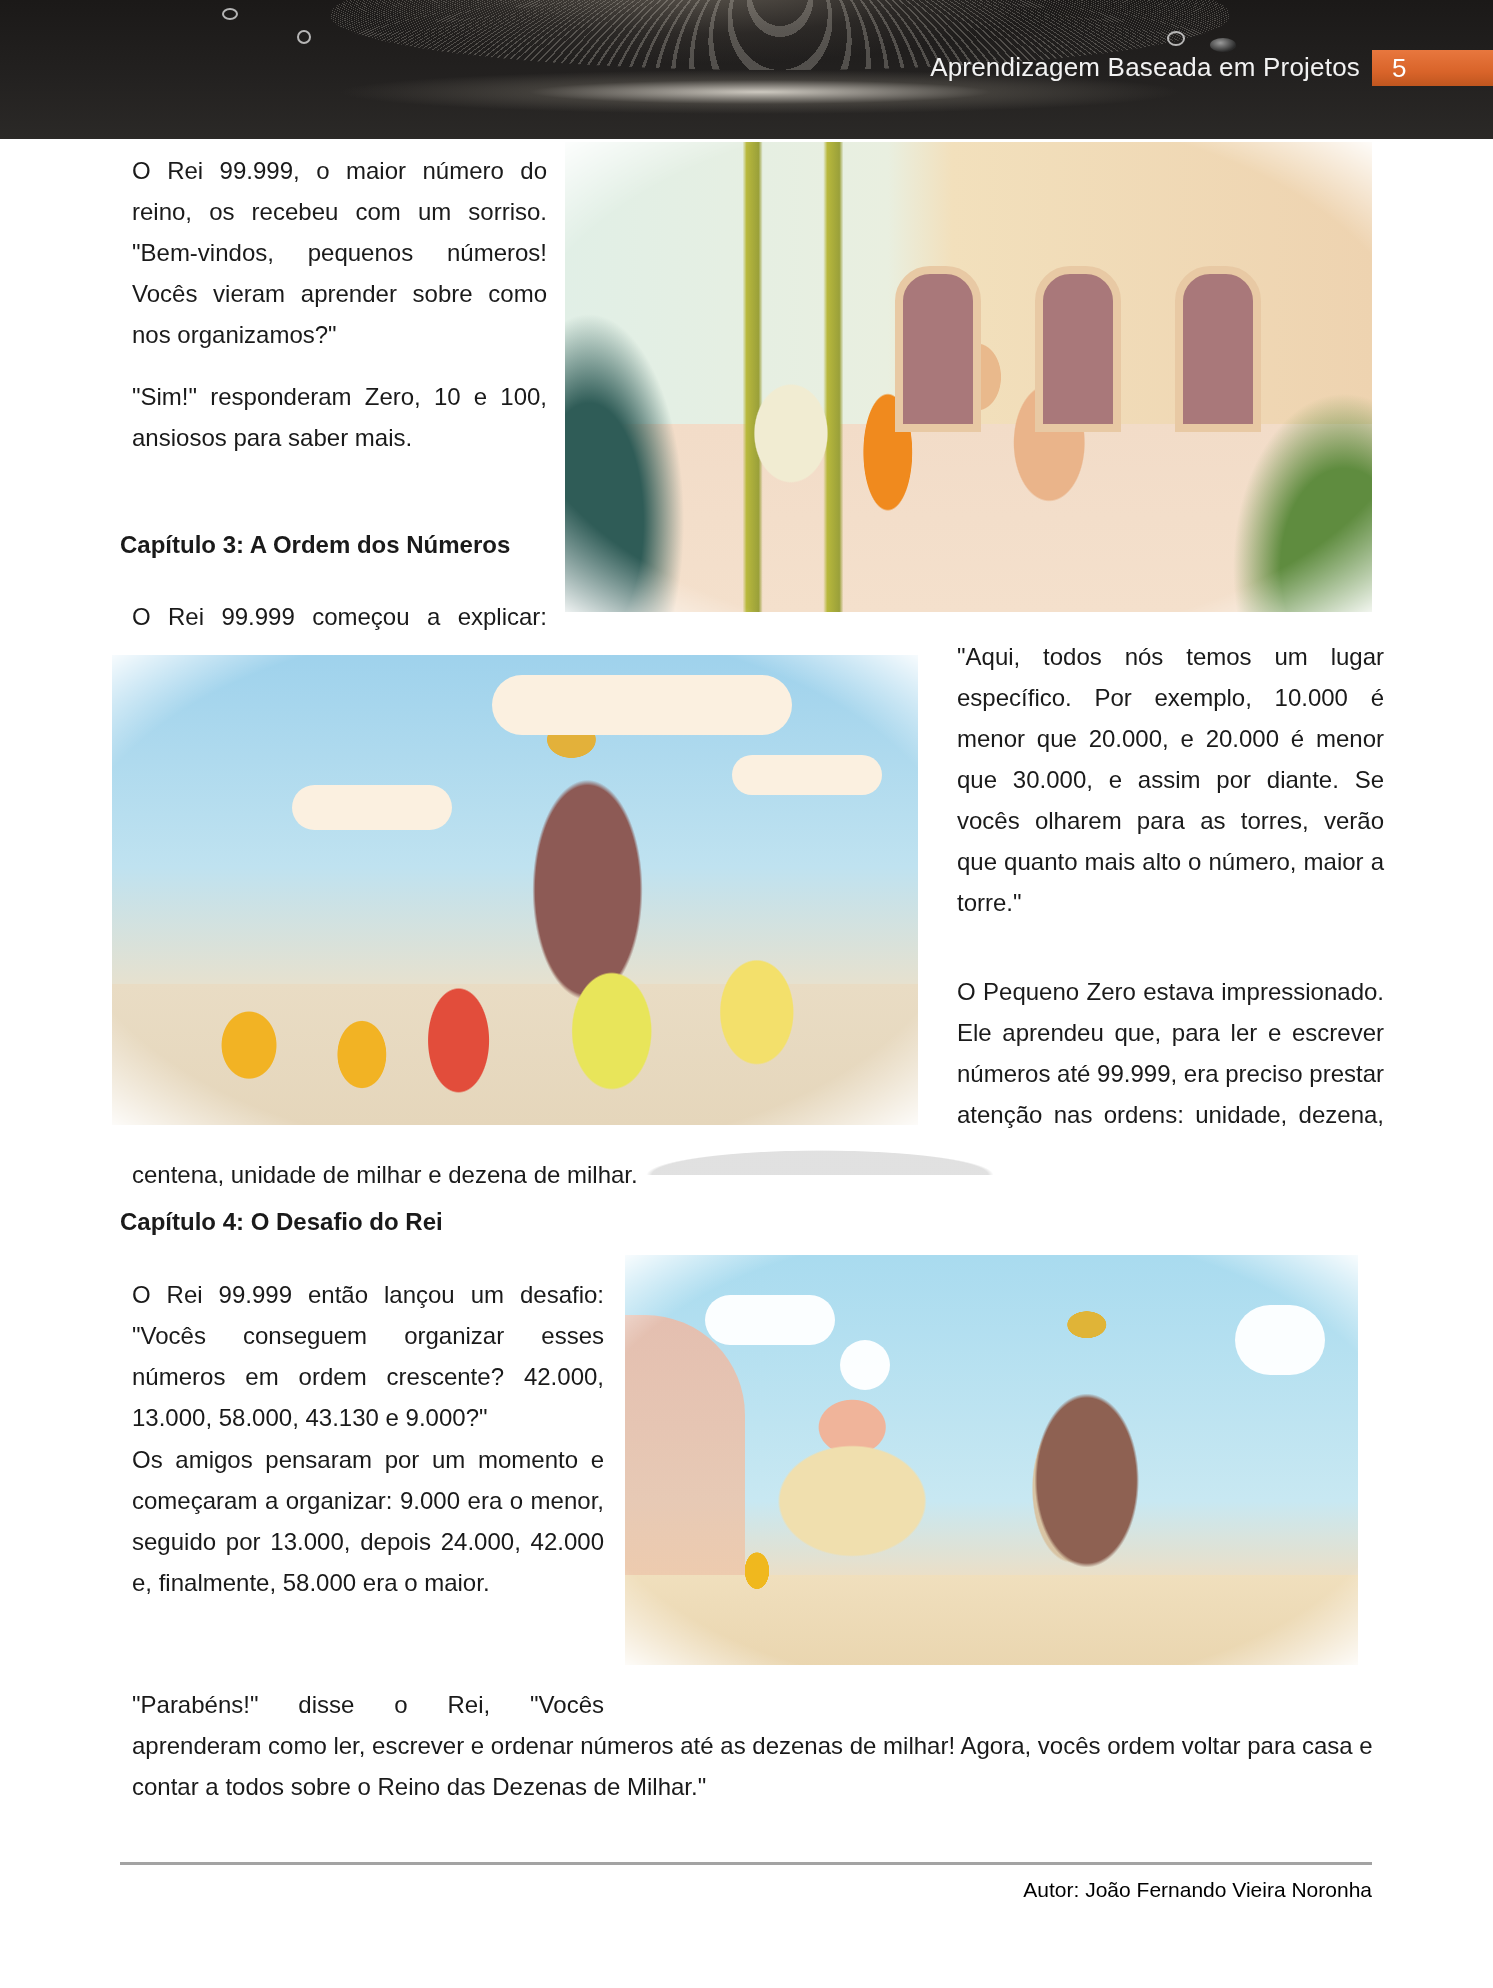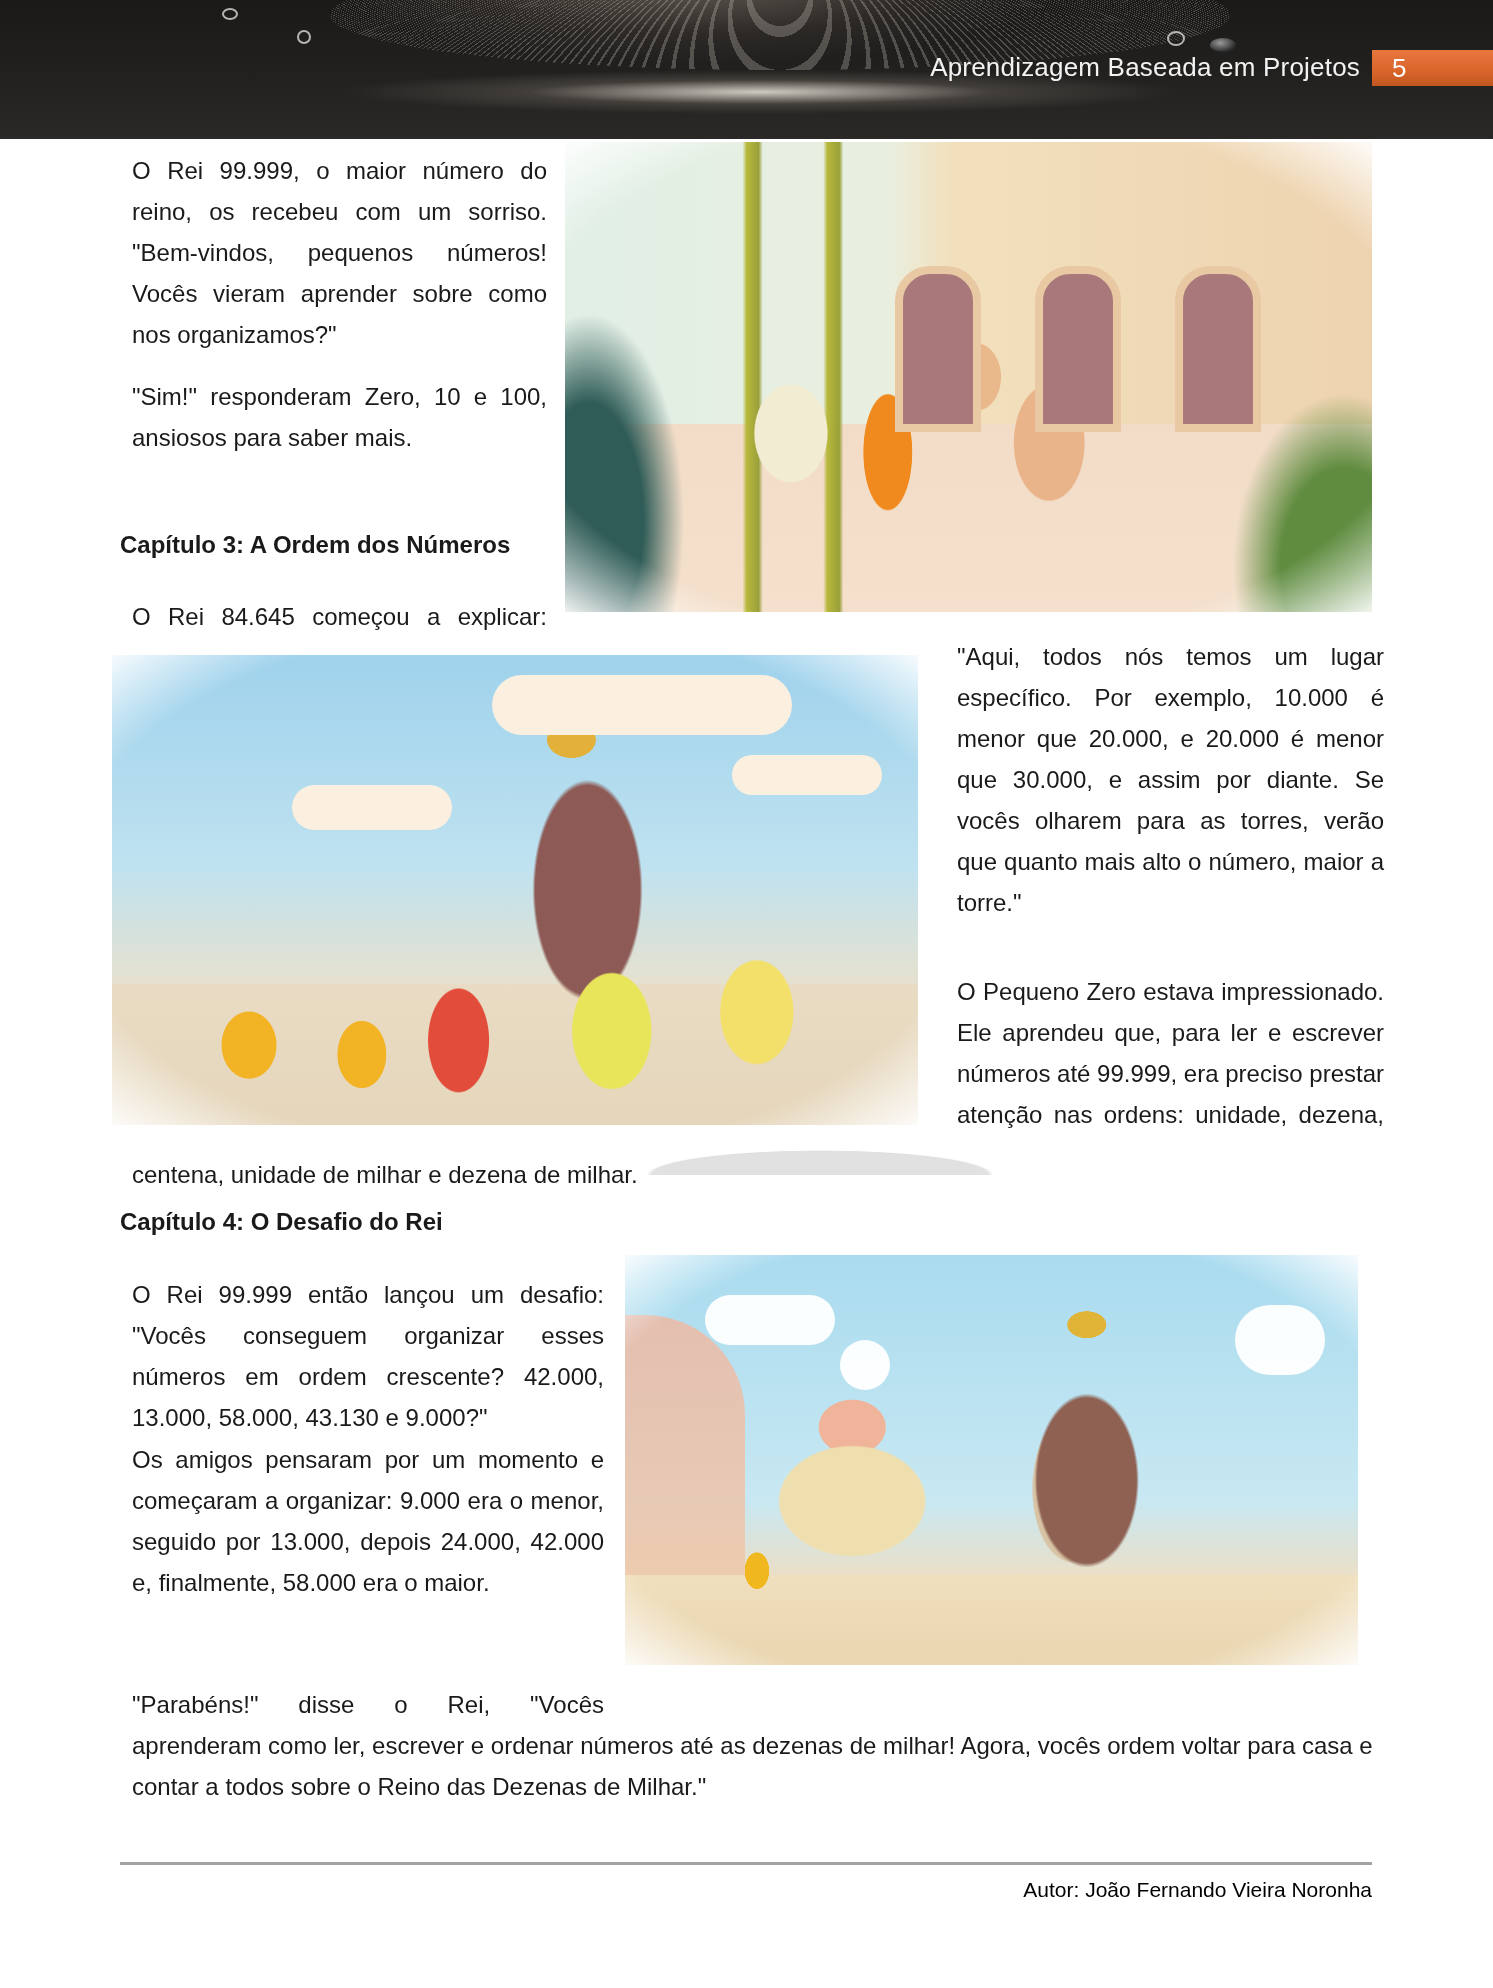--- a/index.html
+++ b/index.html
@@ -135,21 +135,21 @@
 
 <div class="illus ill1">
   <div class="arch" style="left:330px;"></div>
   <div class="arch" style="left:470px;"></div>
   <div class="arch" style="left:610px;"></div>
   <div class="bush-l"></div>
   <div class="bush-r"></div>
 </div>
 
 <h3 class="h" style="left:120px; top:524px; width:440px;">Capítulo 3: A Ordem dos Números</h3>
-<p class="p" style="left:120px; top:584px; width:415px; text-align-last: justify;">O Rei 84.645 começou a explicar:</p>
+<p class="p" style="left:120px; top:584px; width:415px; text-align-last: justify;">O Rei 99.999 começou a explicar:</p>
 
 <div class="illus ill2">
   <div class="cloud" style="left:380px;top:20px;width:300px;height:60px;"></div>
   <div class="cloud" style="left:180px;top:130px;width:160px;height:45px;"></div>
   <div class="cloud" style="left:620px;top:100px;width:150px;height:40px;"></div>
 </div>
 
 <p class="p" style="left:945px; top:624px; width:427px;">"Aqui, todos nós temos um lugar específico. Por exemplo, 10.000 é menor que 20.000, e 20.000 é menor que 30.000, e assim por diante. Se vocês olharem para as torres, verão que quanto mais alto o número, maior a torre."</p>
 <p class="p" style="left:945px; top:959px; width:427px; text-align-last: justify;">O Pequeno Zero estava impressionado. Ele aprendeu que, para ler e escrever números até 99.999, era preciso prestar atenção nas ordens: unidade, dezena,</p>
 

